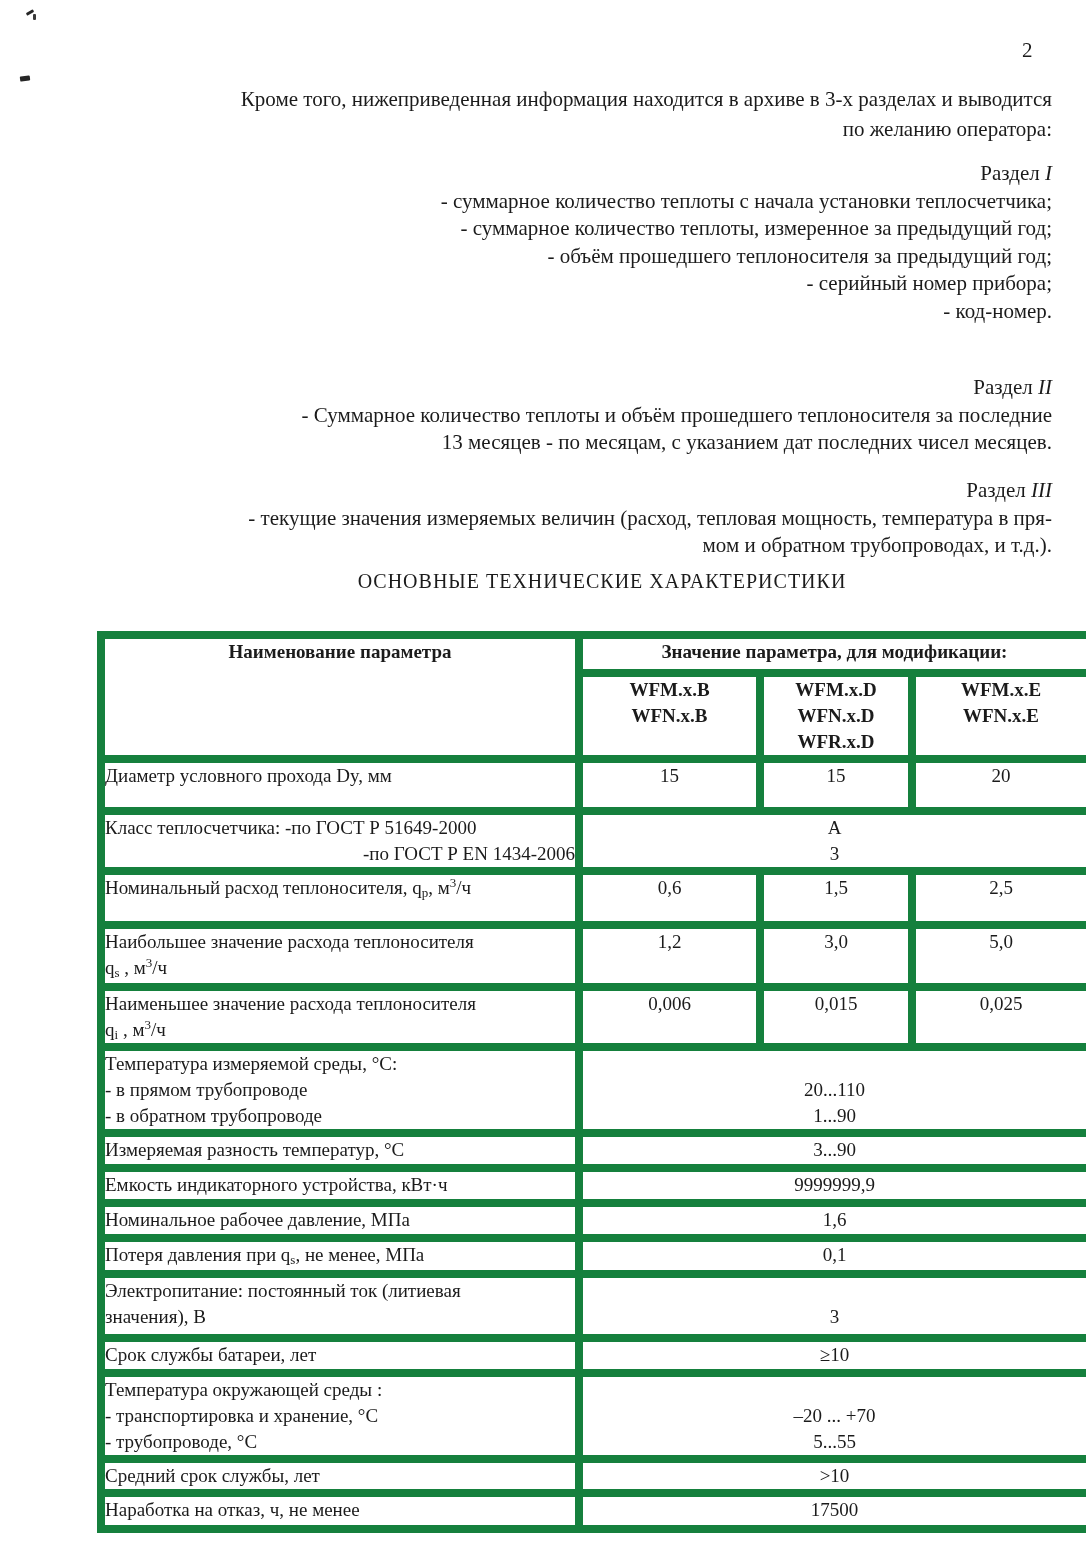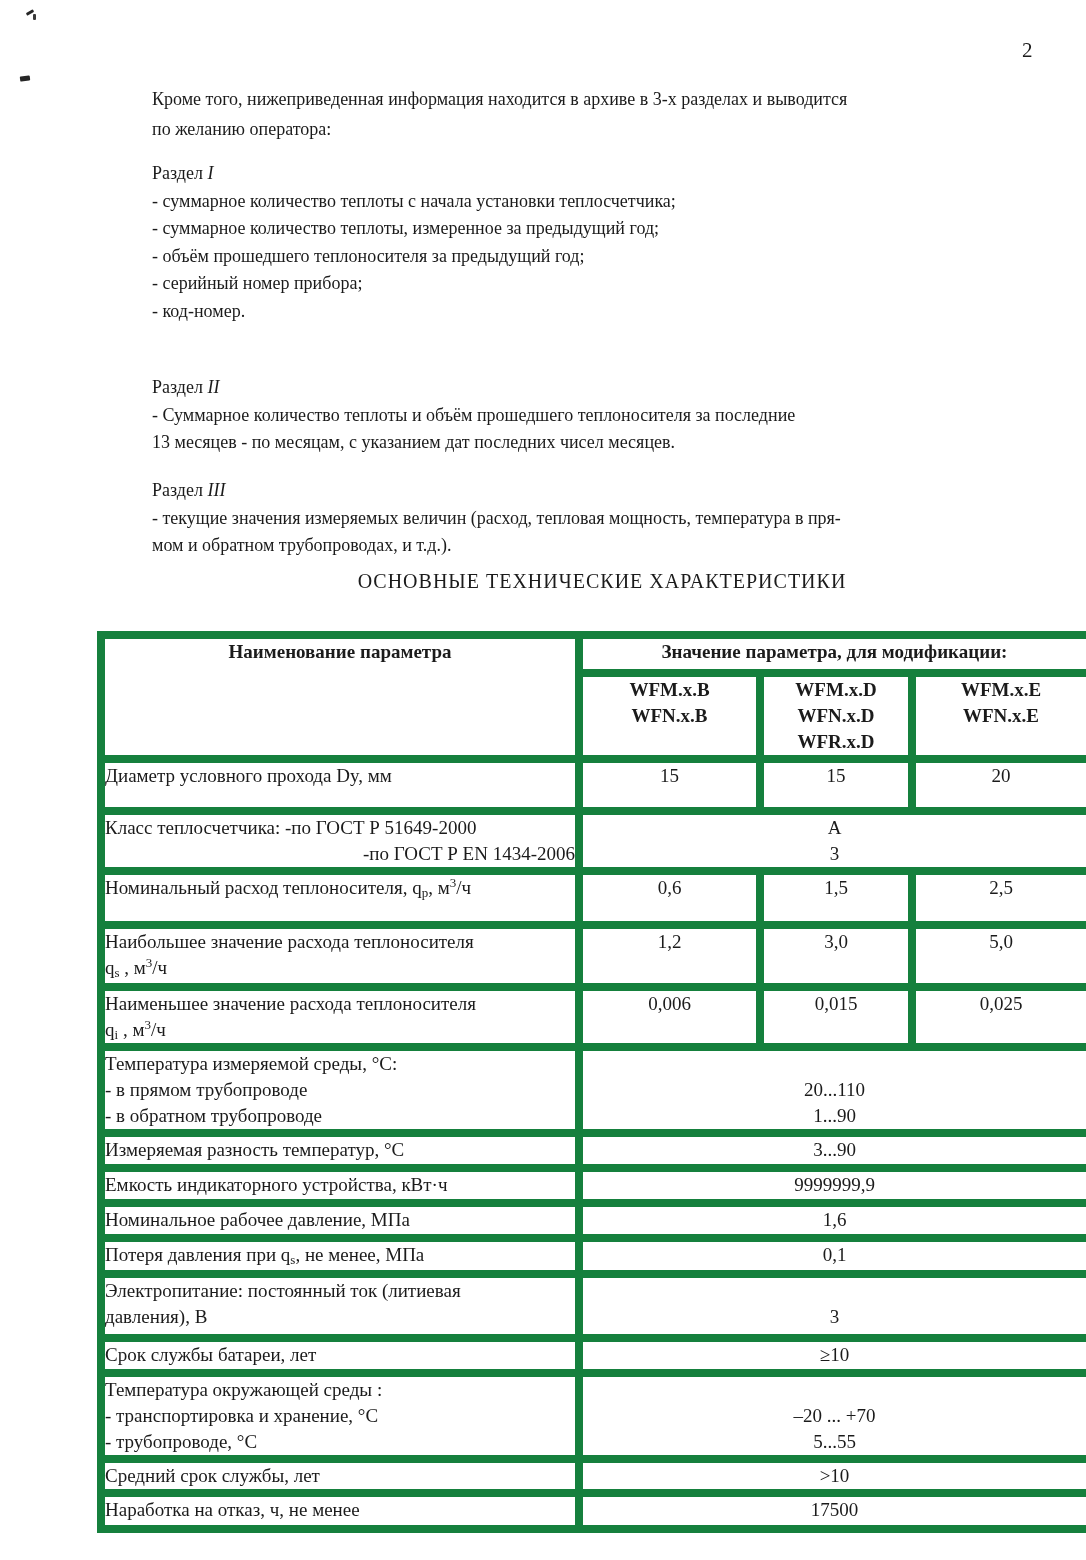--- a/index.html
+++ b/index.html
@@ -7,21 +7,21 @@
     width:1086px;height:1560px;position:relative;background:#ffffff;
     font-family:"Liberation Serif","DejaVu Serif",serif;color:#1b1b1b;
     overflow:hidden;
   }
   .pageno{position:absolute;left:1022px;top:38px;font-size:21px;width:40px;}
   .mark{position:absolute;background:#262626;}
   .m1a{left:26px;top:11px;width:8px;height:3px;transform:rotate(-30deg);border-radius:1px;}
   .m1b{left:33px;top:14px;width:3px;height:6px;border-radius:1px;background:#3a3a3a;}
   .m2{left:20px;top:76px;width:10px;height:5px;transform:rotate(-8deg);border-radius:1px;}
 
-  .textcol{position:absolute;left:152px;width:900px;font-size:18px;}
+  .textcol{position:absolute;left:152px;width:900px;font-size:21px;text-align:right;}
   .para{top:84px;line-height:30px;}
   .sec{line-height:27.6px;}
   .sec1{top:160px;}
   .sec2{top:374px;}
   .sec3{top:477px;}
   .sec-title i{font-style:italic;}
   .heading{top:568px;text-align:center;font-size:20px;letter-spacing:1px;line-height:26px;}
 
   table.tbl{
     position:absolute;left:97px;top:631px;width:985px;
@@ -209,21 +209,21 @@
           <div class="ln"><span>Потеря давления при q</span><sub>s</sub><span>, не менее, МПа</span></div>
         </td>
     <td class="val" colspan="3">
           <div class="vln">0,1</div>
         </td>
   </tr>
 
   <tr class="rK">
     <td class="name">
       <div class="ln"><span>Электропитание: постоянный ток (литиевая</span></div>
-      <div class="ln"><span>давления), В</span></div>
+      <div class="ln"><span>значения), В</span></div>
     </td>
     <td class="val" colspan="3">
       <div class="vln"></div>
       <div class="vln">3</div>
     </td>
   </tr>
 
   <tr class="rL">
     <td class="name">
           <div class="ln"><span>Срок службы батареи, лет</span></div>

